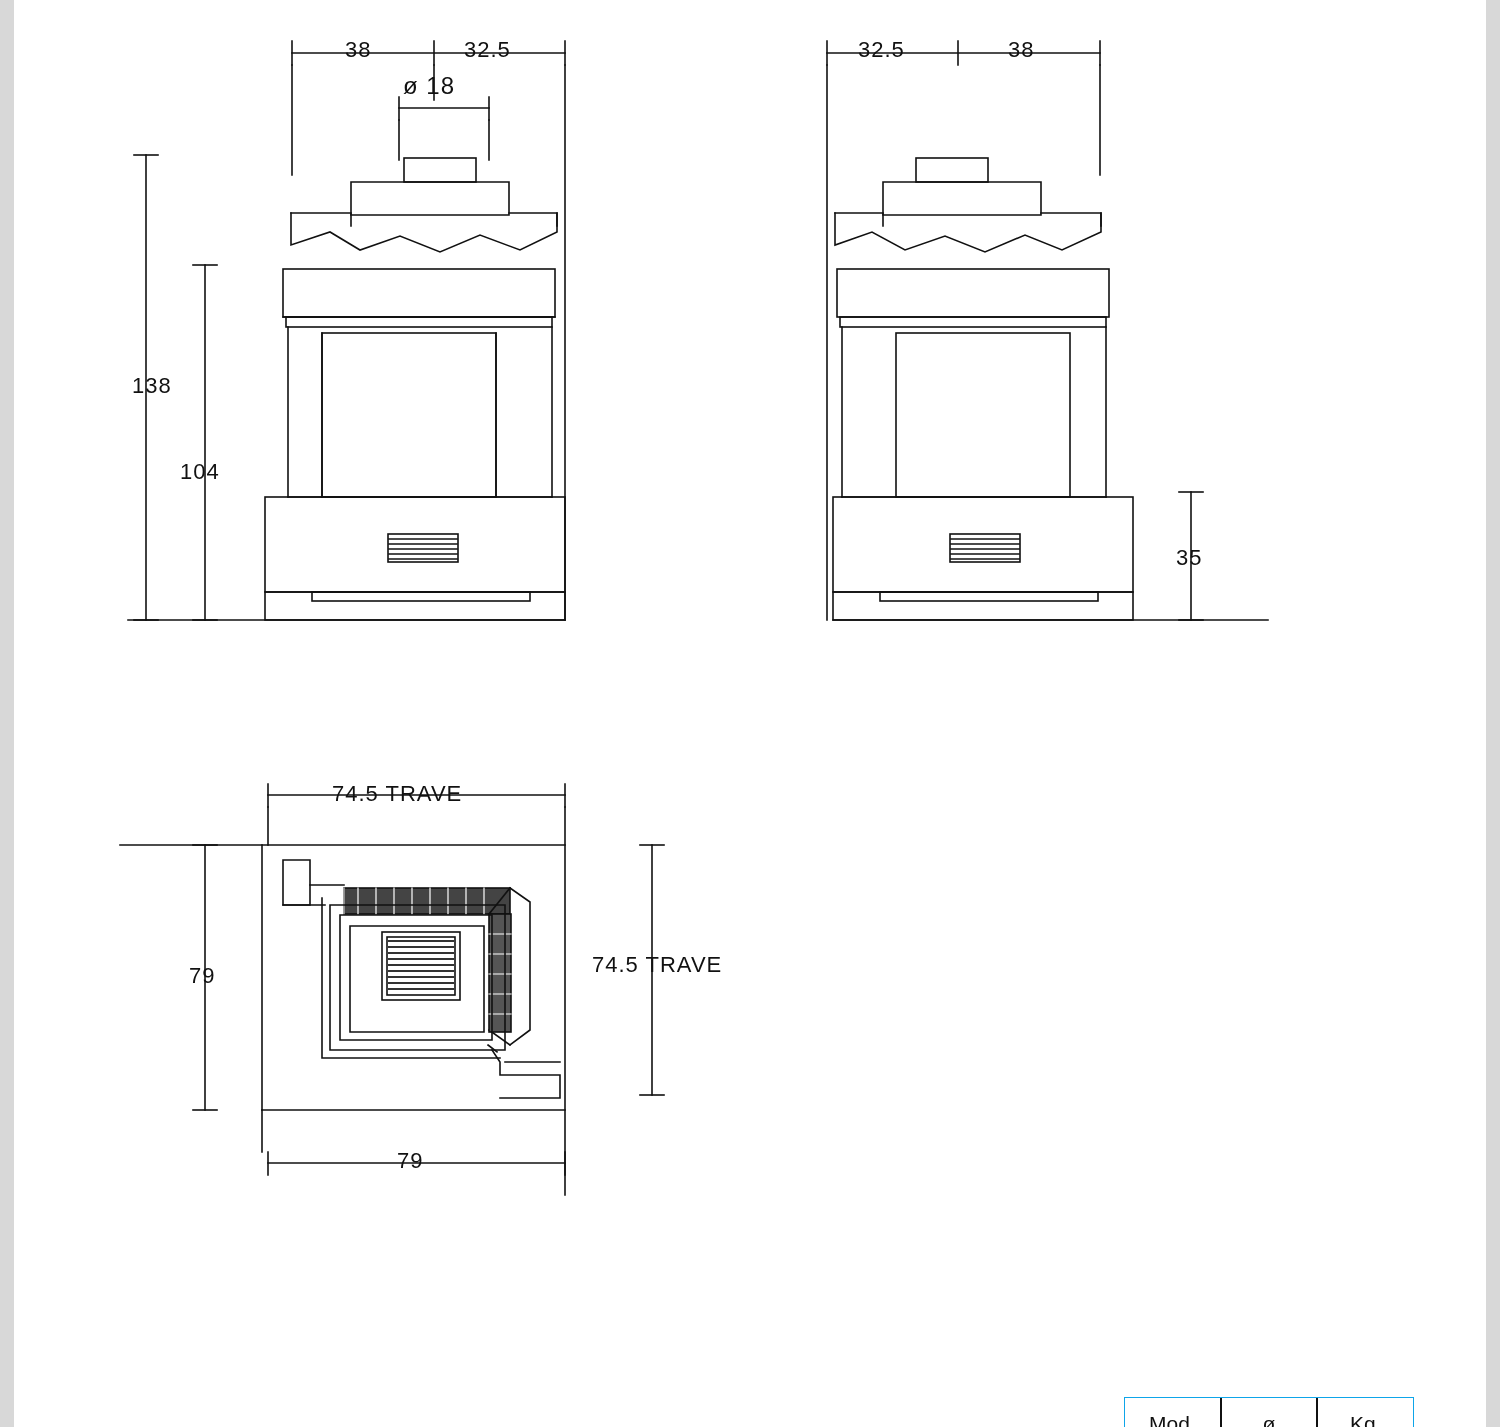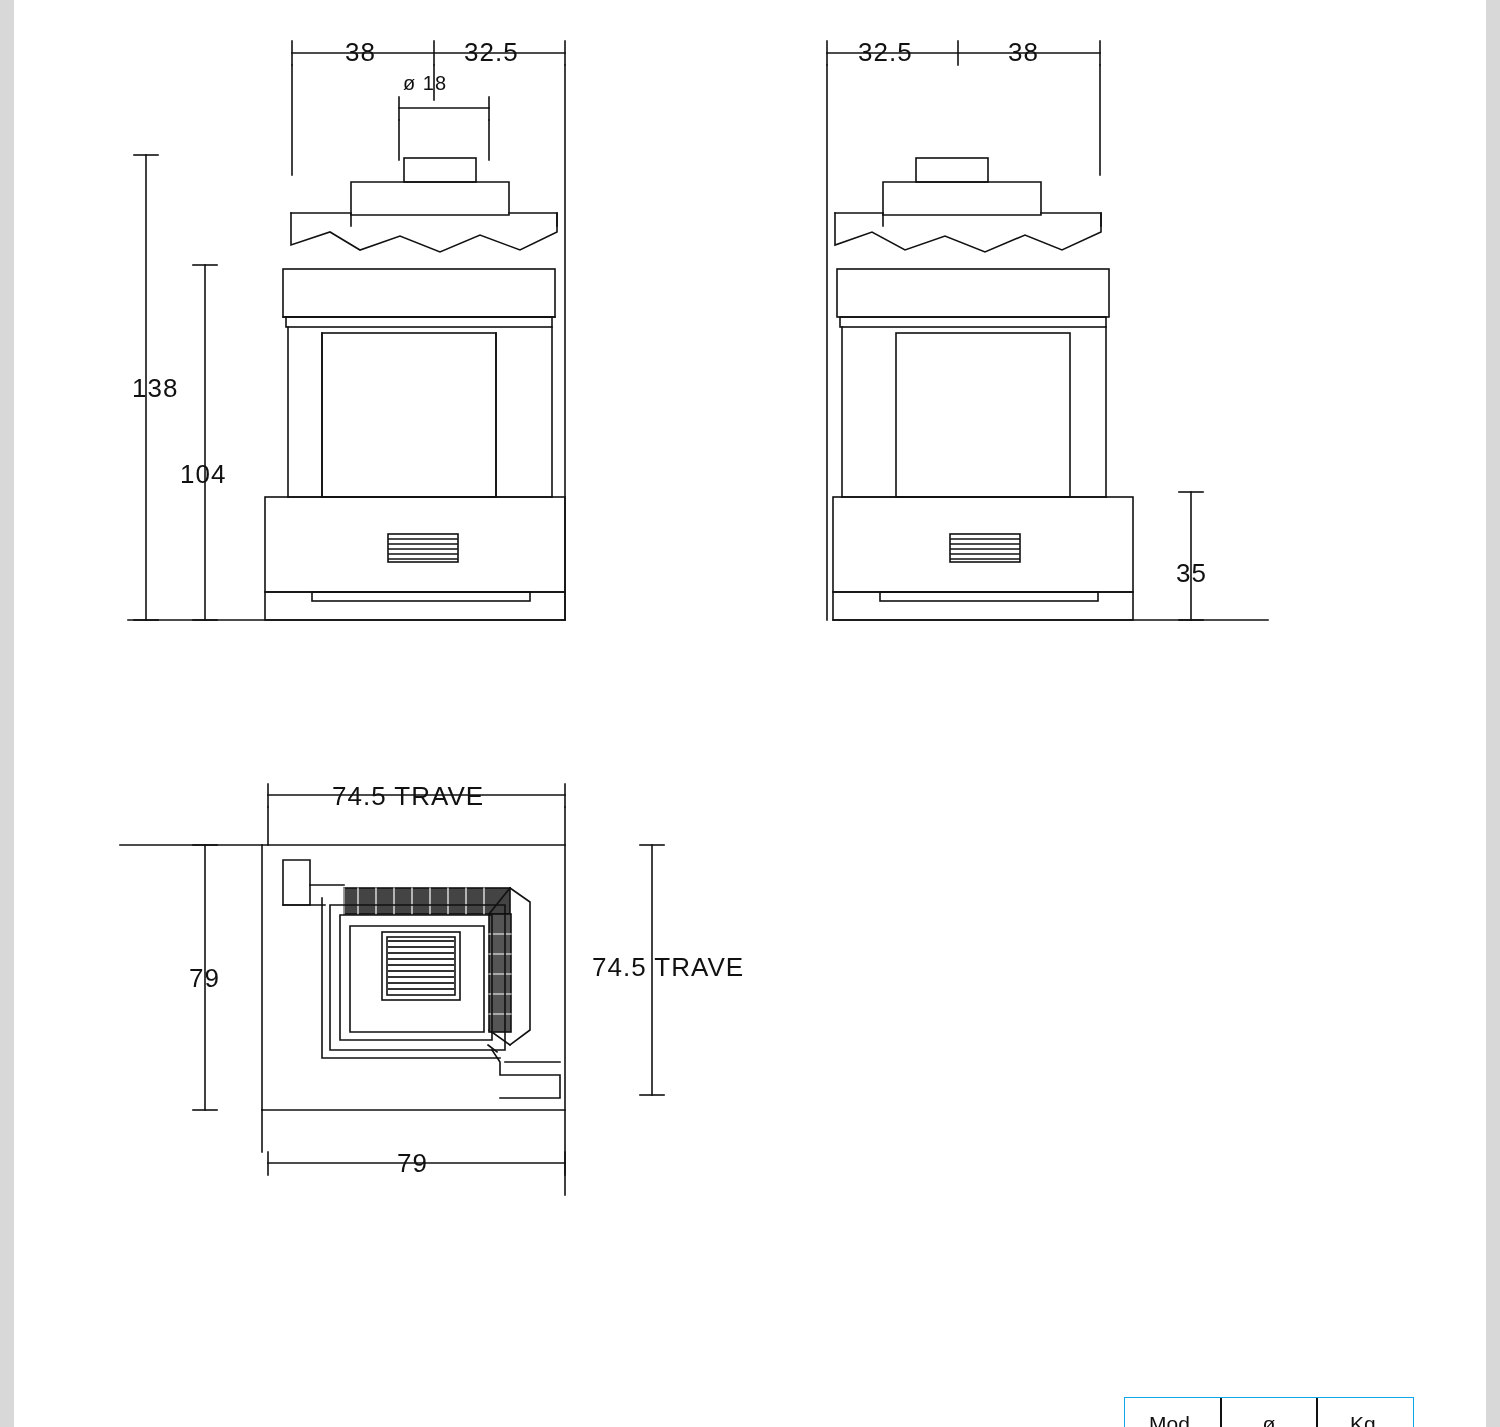--- a/index.html
+++ b/index.html
@@ -28,21 +28,21 @@
   svg.draw {
     position: absolute;
     left: 0;
     top: 0;
     width: 1500px;
     height: 1427px;
   }
   .dimtext {
     position: absolute;
     font-family: "Liberation Sans", sans-serif;
-    font-size: 26px;
+    font-size: 22px;
     letter-spacing: 1px;
     color: #111111;
     white-space: nowrap;
   }
   .tbl {
     position: absolute;
     left: 1124px;
     top: 1374px;
     width: 290px;
     height: 53px;
@@ -224,27 +224,27 @@
 
         <path d="M492 1050 L500 1062 L500 1075 L560 1075 L560 1098 L500 1098"></path>
         <path d="M505 1062 L560 1062"></path>
         <path d="M488 1045 L497 1052"></path>
       </g>
     </g>
   </svg>
 
   <div class="dimtext" style="left:345px; top:37px;">38</div>
   <div class="dimtext" style="left:464px; top:37px;">32.5</div>
-  <div class="dimtext" style="left:403px; top:72px; font-size:20px;">ø 18</div>
+  <div class="dimtext" style="left:403px; top:72px; font-size:24px;">ø 18</div>
   <div class="dimtext" style="left:132px; top:373px;">138</div>
   <div class="dimtext" style="left:180px; top:428px;margin-top:31px;">104</div>
 
   <div class="dimtext" style="left:858px; top:37px;">32.5</div>
   <div class="dimtext" style="left:1008px; top:37px;">38</div>
-  <div class="dimtext" style="left:1176px; top:558px;">35</div>
+  <div class="dimtext" style="left:1176px; top:545px;">35</div>
 
   <div class="dimtext" style="left:332px; top:781px;">74.5  TRAVE</div>
   <div class="dimtext" style="left:189px; top:963px;">79</div>
   <div class="dimtext" style="left:592px; top:952px;">74.5  TRAVE</div>
   <div class="dimtext" style="left:397px; top:1148px;">79</div>
 
   <div class="tbl">
     <div>Mod.</div>
     <div>ø</div>
     <div>Kg.</div>

